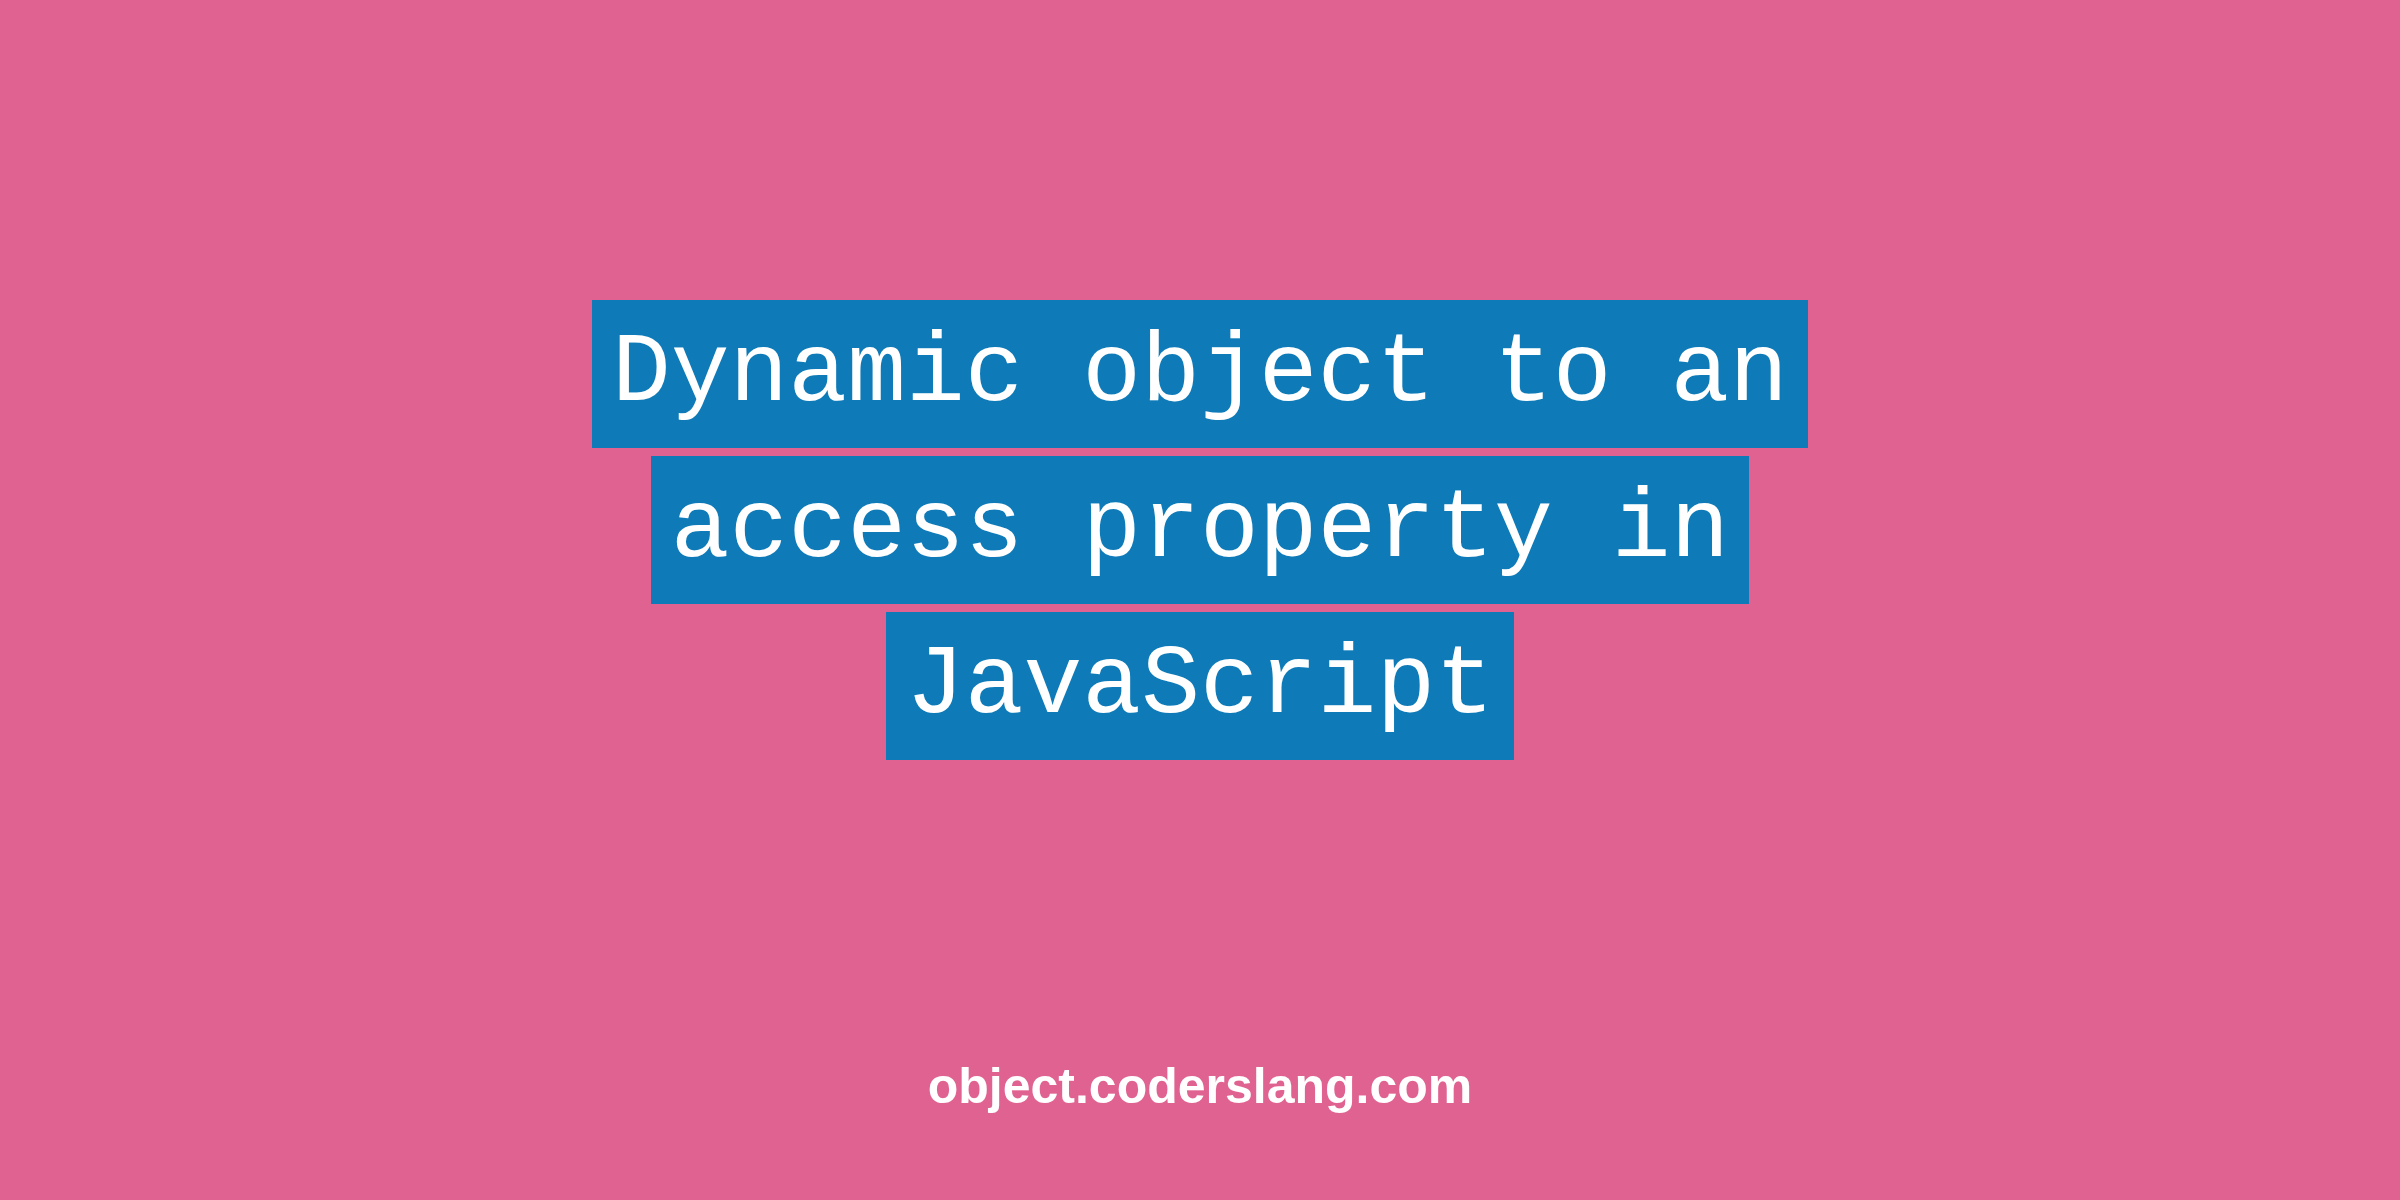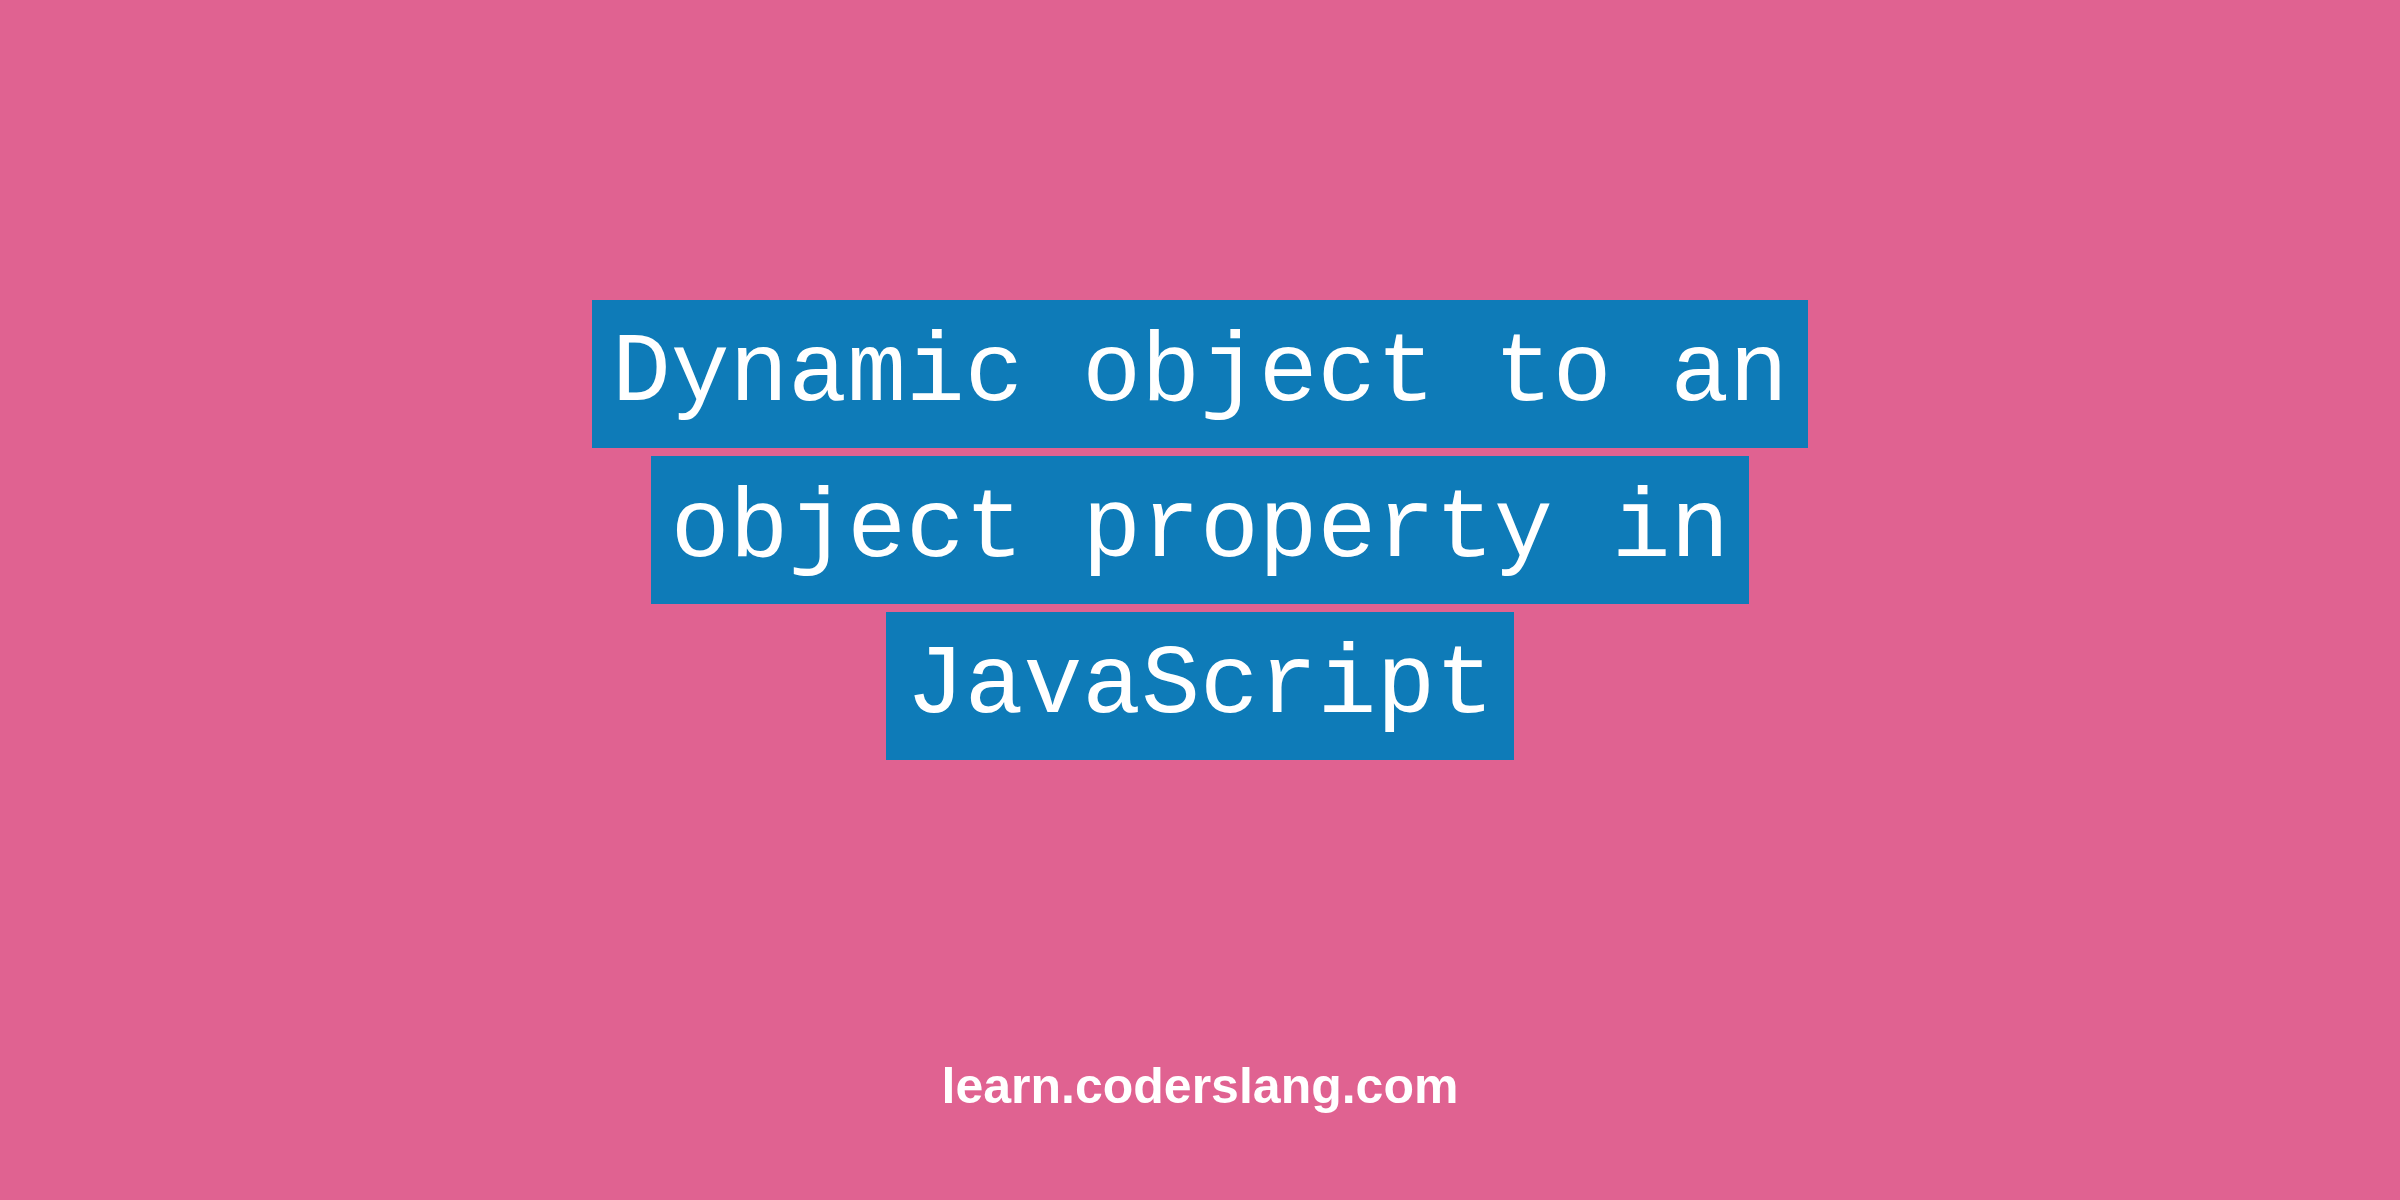--- a/index.html
+++ b/index.html
@@ -53,22 +53,22 @@
     }
   </style>
 </head>
 <body>
 
 <div class="title-container">
   <div>
     <span class="title-line">Dynamic object to an</span>
   </div>
   <div>
-    <span class="title-line">object property in</span>
+    <span class="title-line">access property in</span>
   </div>
   <div>
     <span class="title-line">JavaScript</span>
   </div>
 </div>
 
 <div class="footer">
-  <span class="footer-text">learn.coderslang.com</span>
+  <span class="footer-text">object.coderslang.com</span>
 </div>
 
 </body></html>

